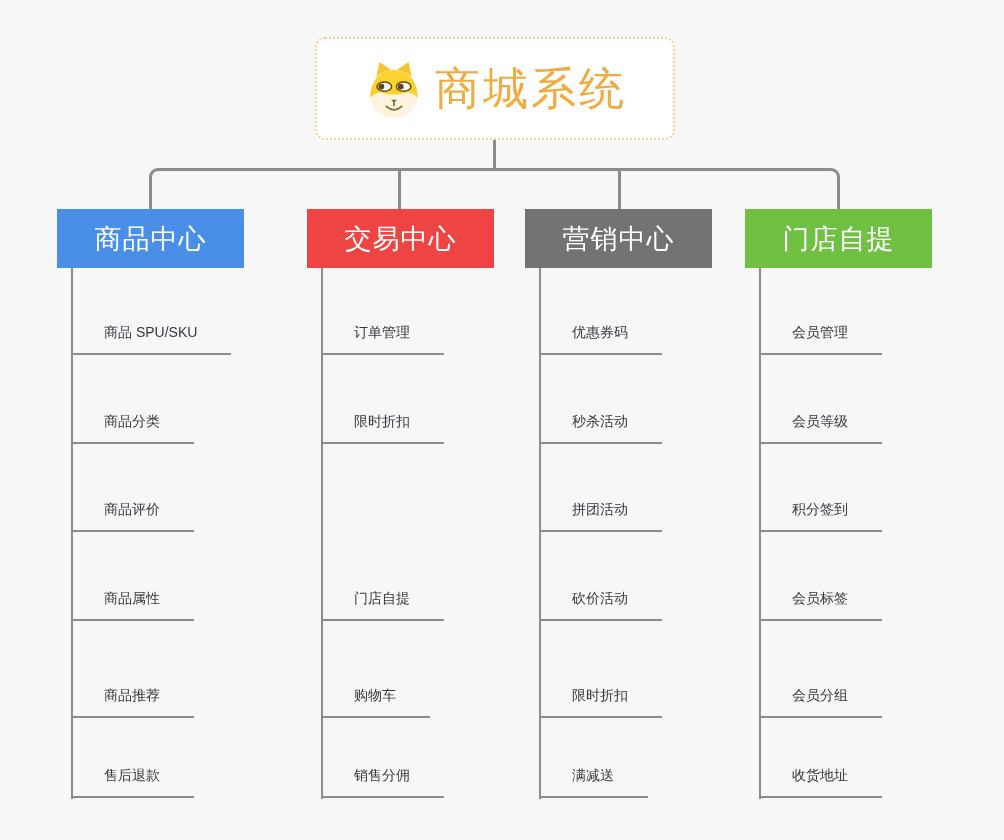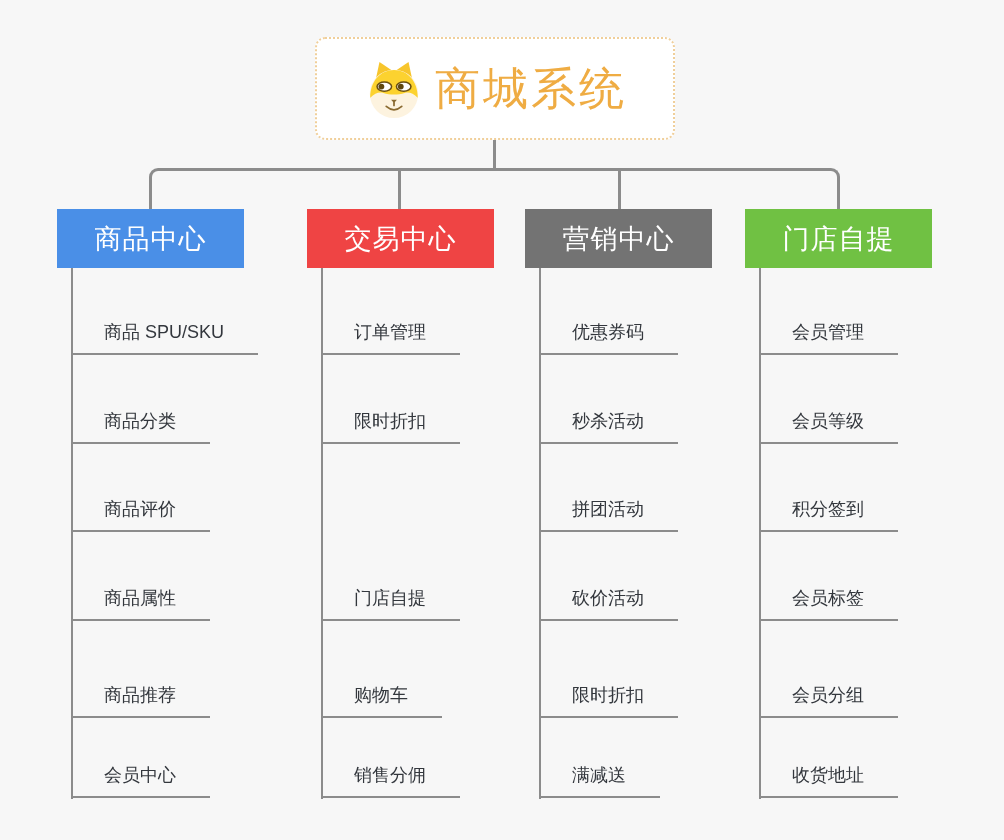--- a/index.html
+++ b/index.html
@@ -84,21 +84,21 @@
   .vline {
     position: absolute;
     left: 14px; top: 59px;
     width: 2px; height: 531px;
     background: #8c8c8c;
   }
   .item {
     position: absolute;
     left: 14px;
     white-space: nowrap;
-    font-size: 18px;
+    font-size: 14px;
     line-height: 26px;
     color: #33373d;
     padding: 0 34px 8px 33px;
     border-bottom: 2px solid #8c8c8c;
   }
   .i0 { top: 110px; }
   .i1 { top: 199px; }
   .i2 { top: 287px; }
   .i3 { top: 376px; }
   .i4 { top: 465px; margin-top: 8px; }
@@ -135,21 +135,21 @@
   </div>
 
   <div class="branch b1">
     <div class="hdr" style="background: rgb(74, 143, 231);">商品中心</div>
     <div class="vline"></div>
     <div class="item i0">商品 SPU/SKU</div>
     <div class="item i1">商品分类</div>
     <div class="item i2">商品评价</div>
     <div class="item i3">商品属性</div>
     <div class="item i4">商品推荐</div>
-    <div class="item i5">会员中心</div>
+    <div class="item i5">售后退款</div>
   </div>
 
   <div class="branch b2">
     <div class="hdr" style="background: #ef4444;">交易中心</div>
     <div class="vline"></div>
     <div class="item i0">订单管理</div>
     <div class="item i1">限时折扣</div>
     <div class="item i3">门店自提</div>
     <div class="item i4">购物车</div>
     <div class="item i5">销售分佣</div>

